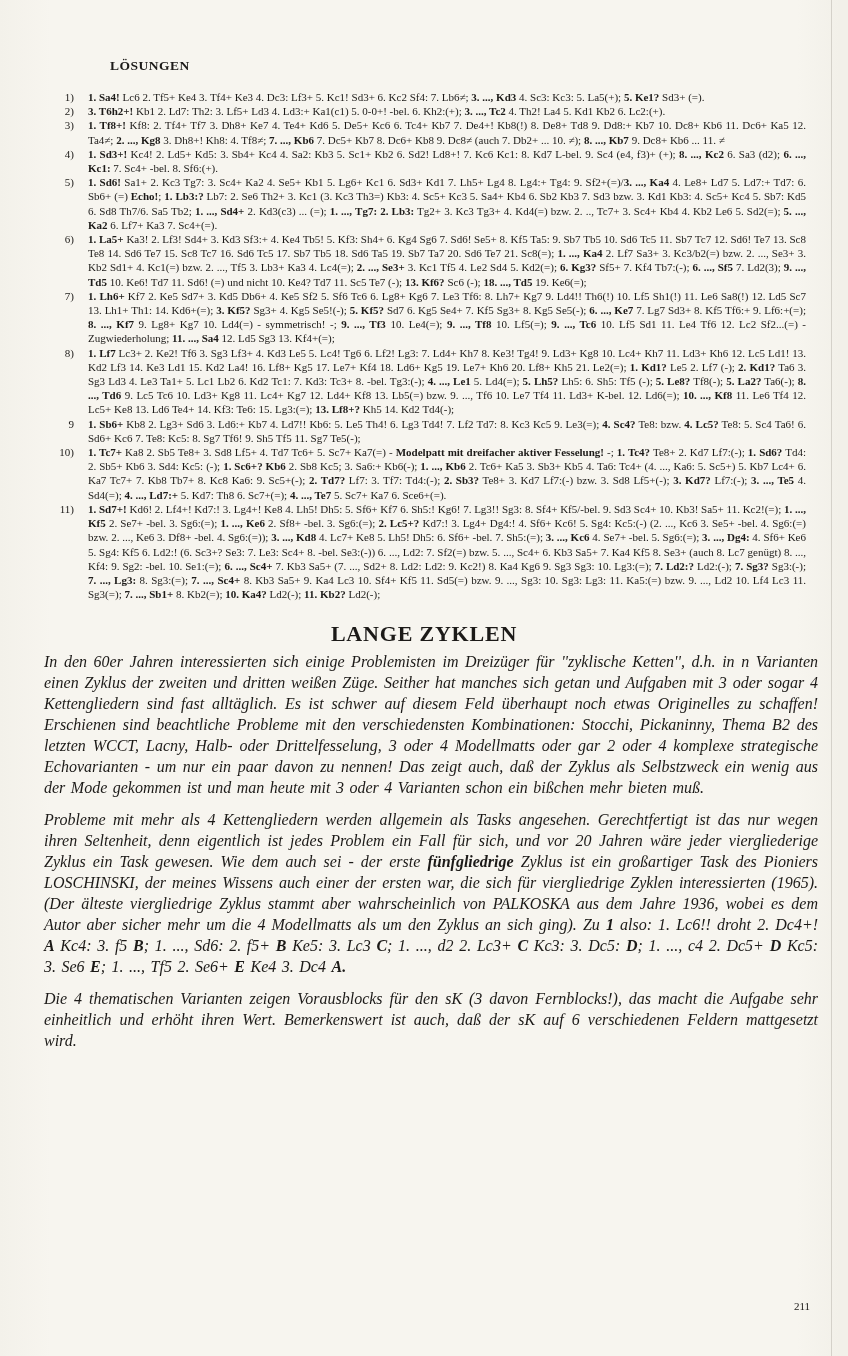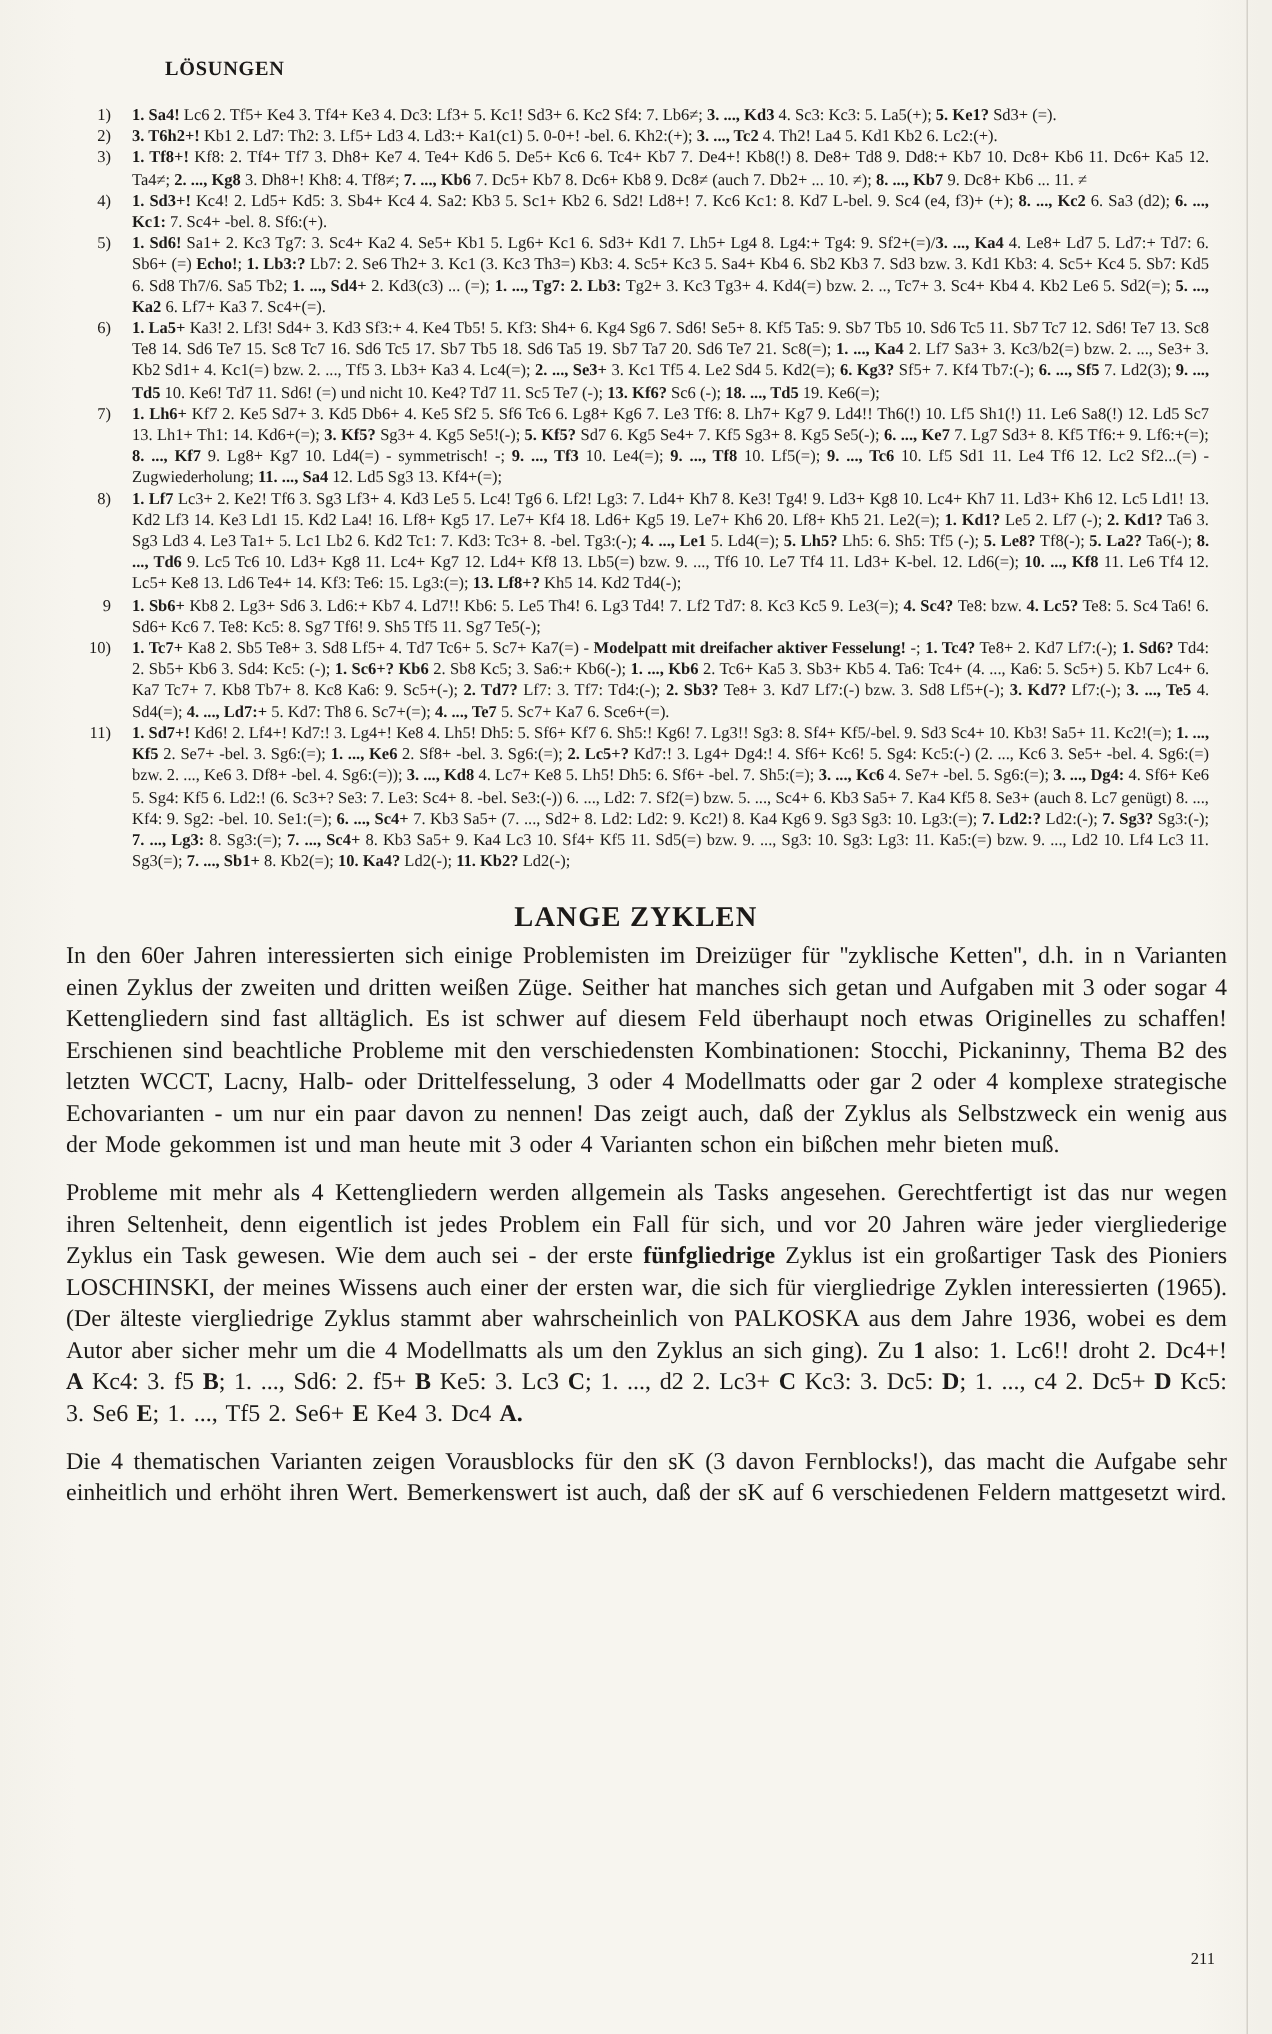--- a/index.html
+++ b/index.html
@@ -5,21 +5,21 @@
   html,body { margin:0; padding:0; background:#d8d6d0; }
   .page {
     position:relative;
     width:848px; height:1356px;
     margin:0 auto;
     background:#f6f4ee;
     background-image: linear-gradient(90deg, #f3f1ea 0%, #f7f5ef 6%, #f7f5ef 94%, #f2f0e9 99%);
     color:#1c1a18;
     font-family:"Liberation Serif","DejaVu Serif",serif;
     box-sizing:border-box;
-    padding-top:38px;
+    padding-top:58px;
     overflow:hidden;
   }
   .page-edge {
     position:absolute; top:0; right:16px; width:1px; height:100%;
     background:rgba(120,115,105,0.25);
   }
   .losungen-header {
     margin:0 0 16px 110px;
     font-size:13.5px; font-weight:bold; letter-spacing:0.5px;
   }
@@ -30,28 +30,28 @@
     font-size:11px; line-height:14.2px;
   }
   .sol-text {
     flex:1 1 auto;
     font-size:11px; line-height:14.2px;
     text-align:justify;
   }
   .sol-text b { font-weight:bold; }
   .article { margin-top:20px; }
   .article-title {
-    text-align:center; font-weight:bold; font-size:19px; letter-spacing:0.8px;
+    text-align:center; font-weight:bold; font-size:22px; letter-spacing:0.8px;
     margin:0 0 4px 0;
   }
   .article-byline {
     text-align:center; font-weight:bold; font-size:15.5px;
     margin:0 0 16px 0;
   }
-  .article-body { margin:0 30px 12px 44px; }
+  .article-body { margin:0 30px 12px 44px;font-style:italic; }
   .article-para {
     font-size:16px; line-height:21px; text-align:justify;
     margin:0 0 11px 0;
     word-spacing:1.5px;
   }
   .article-para b { font-weight:bold; }
   .page-number {
     position:absolute; right:38px; bottom:44px;
     font-size:11px;
   }

